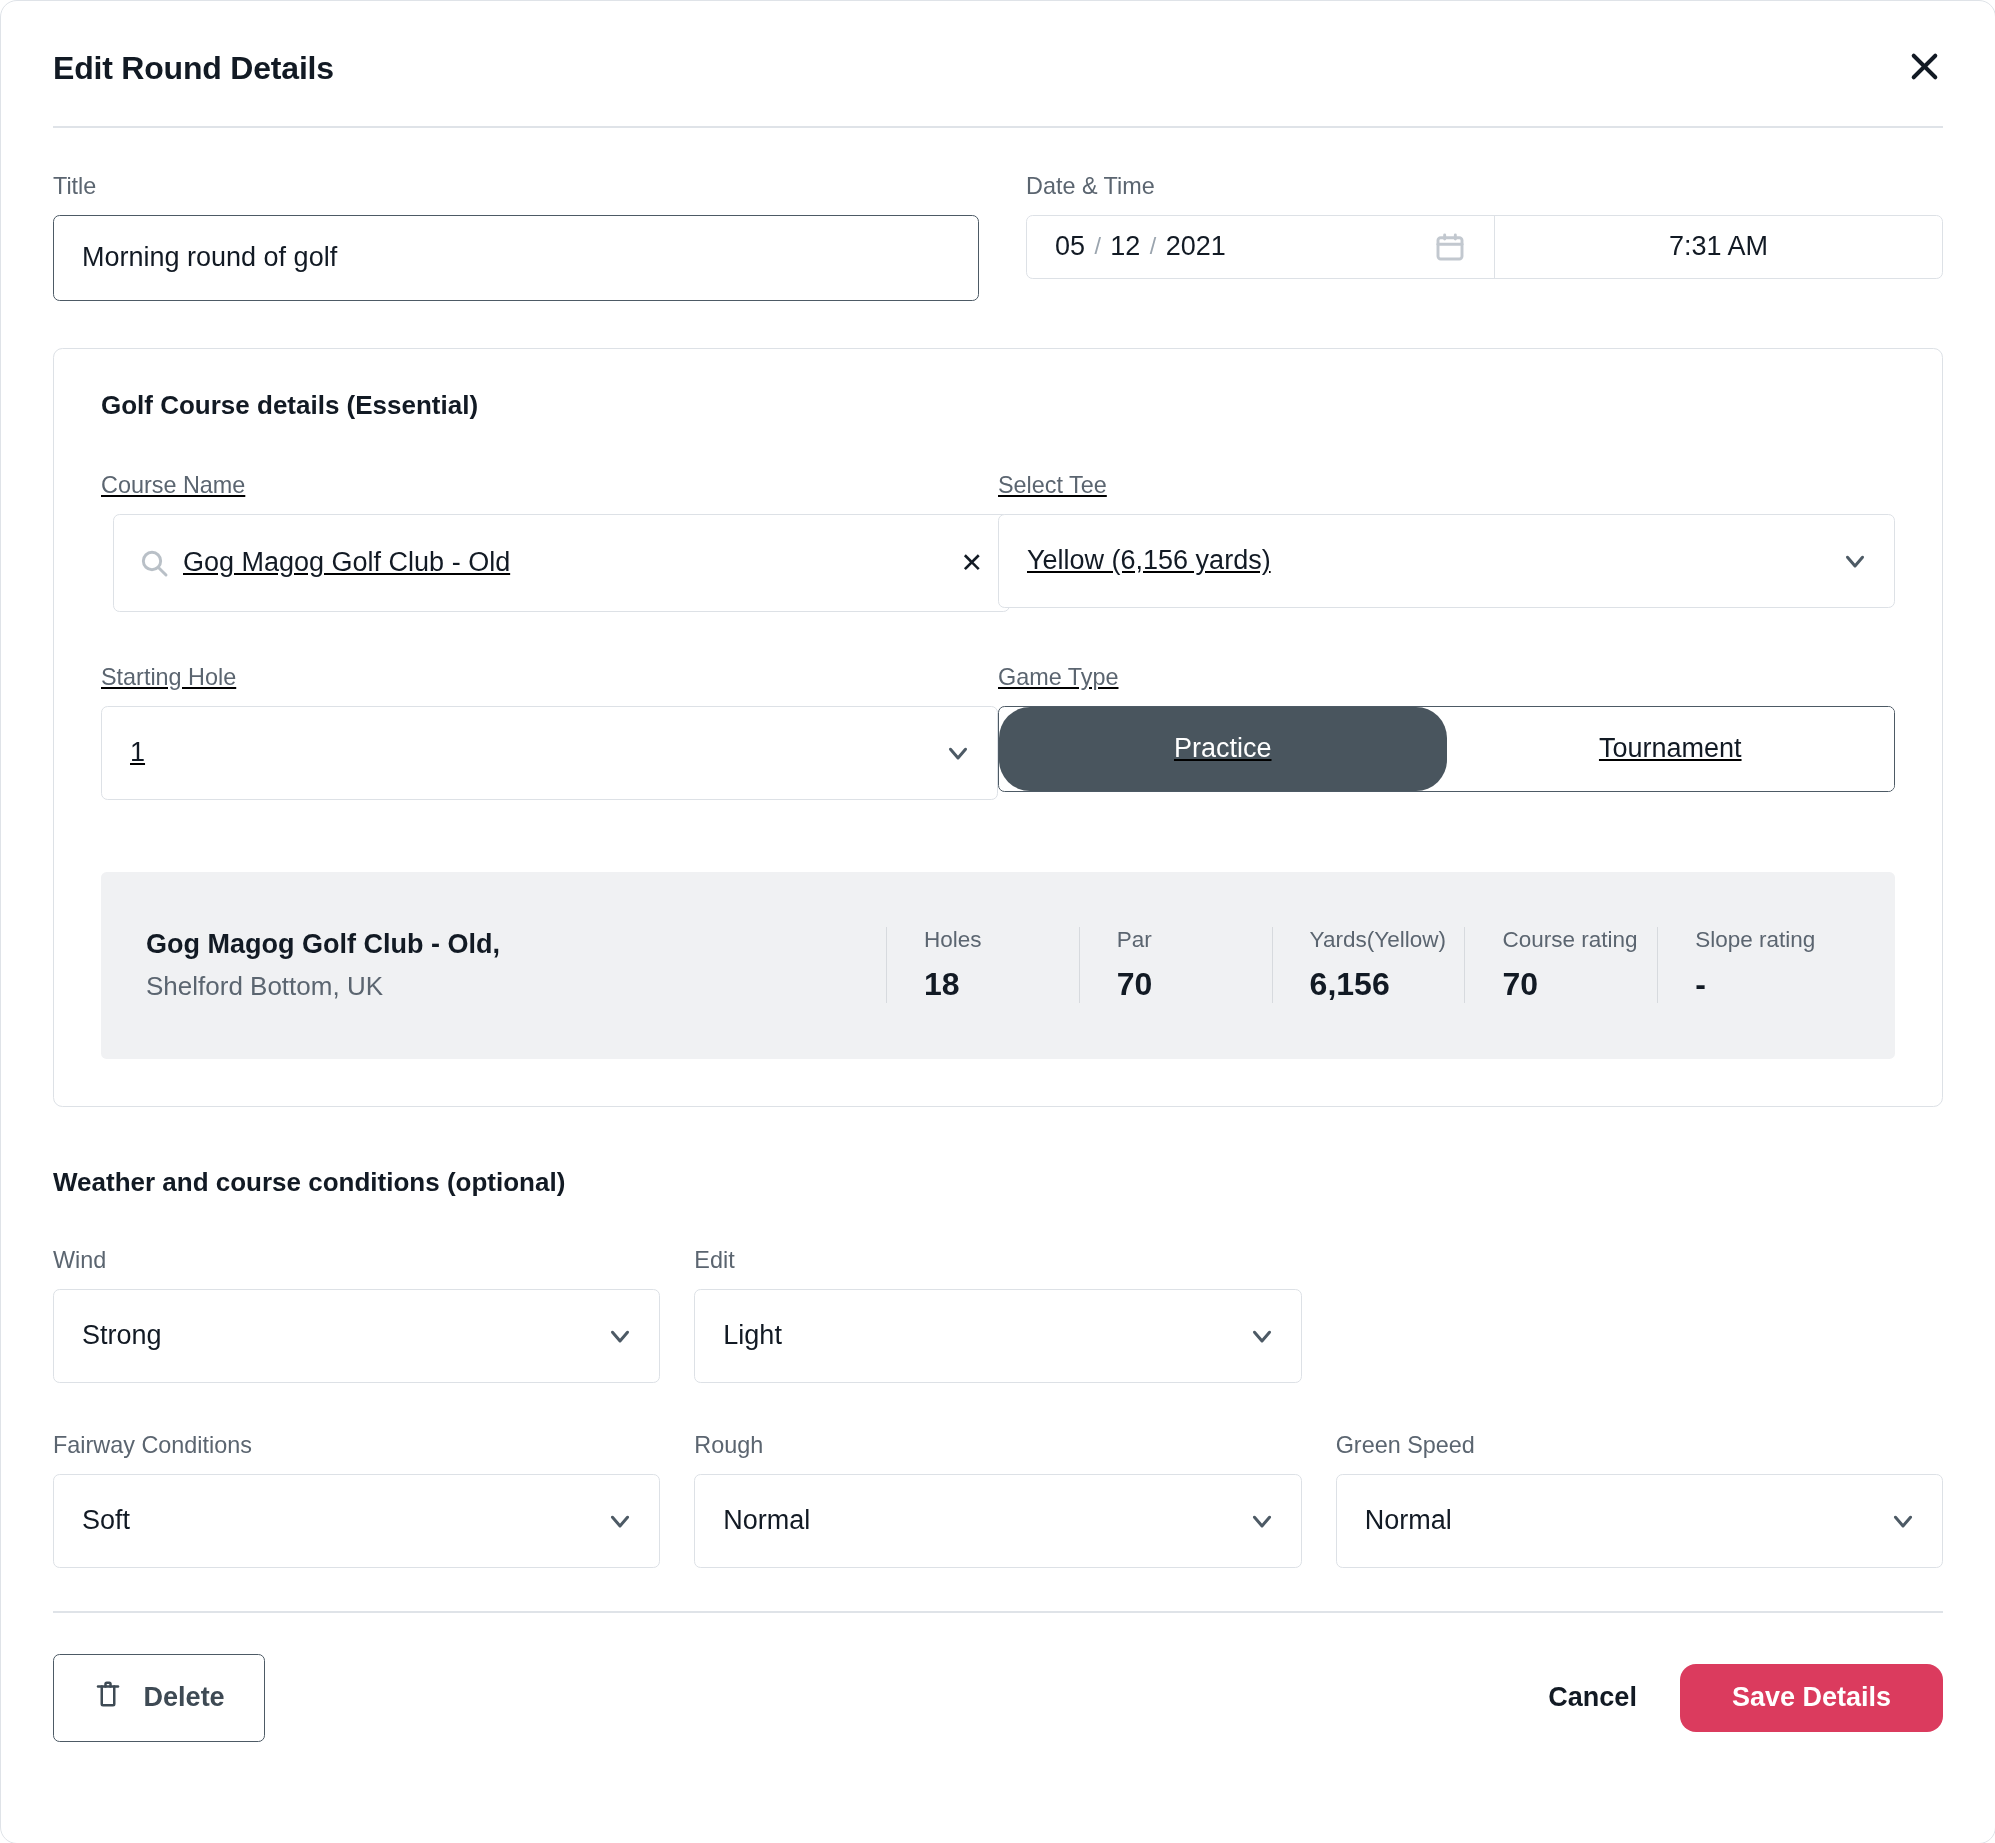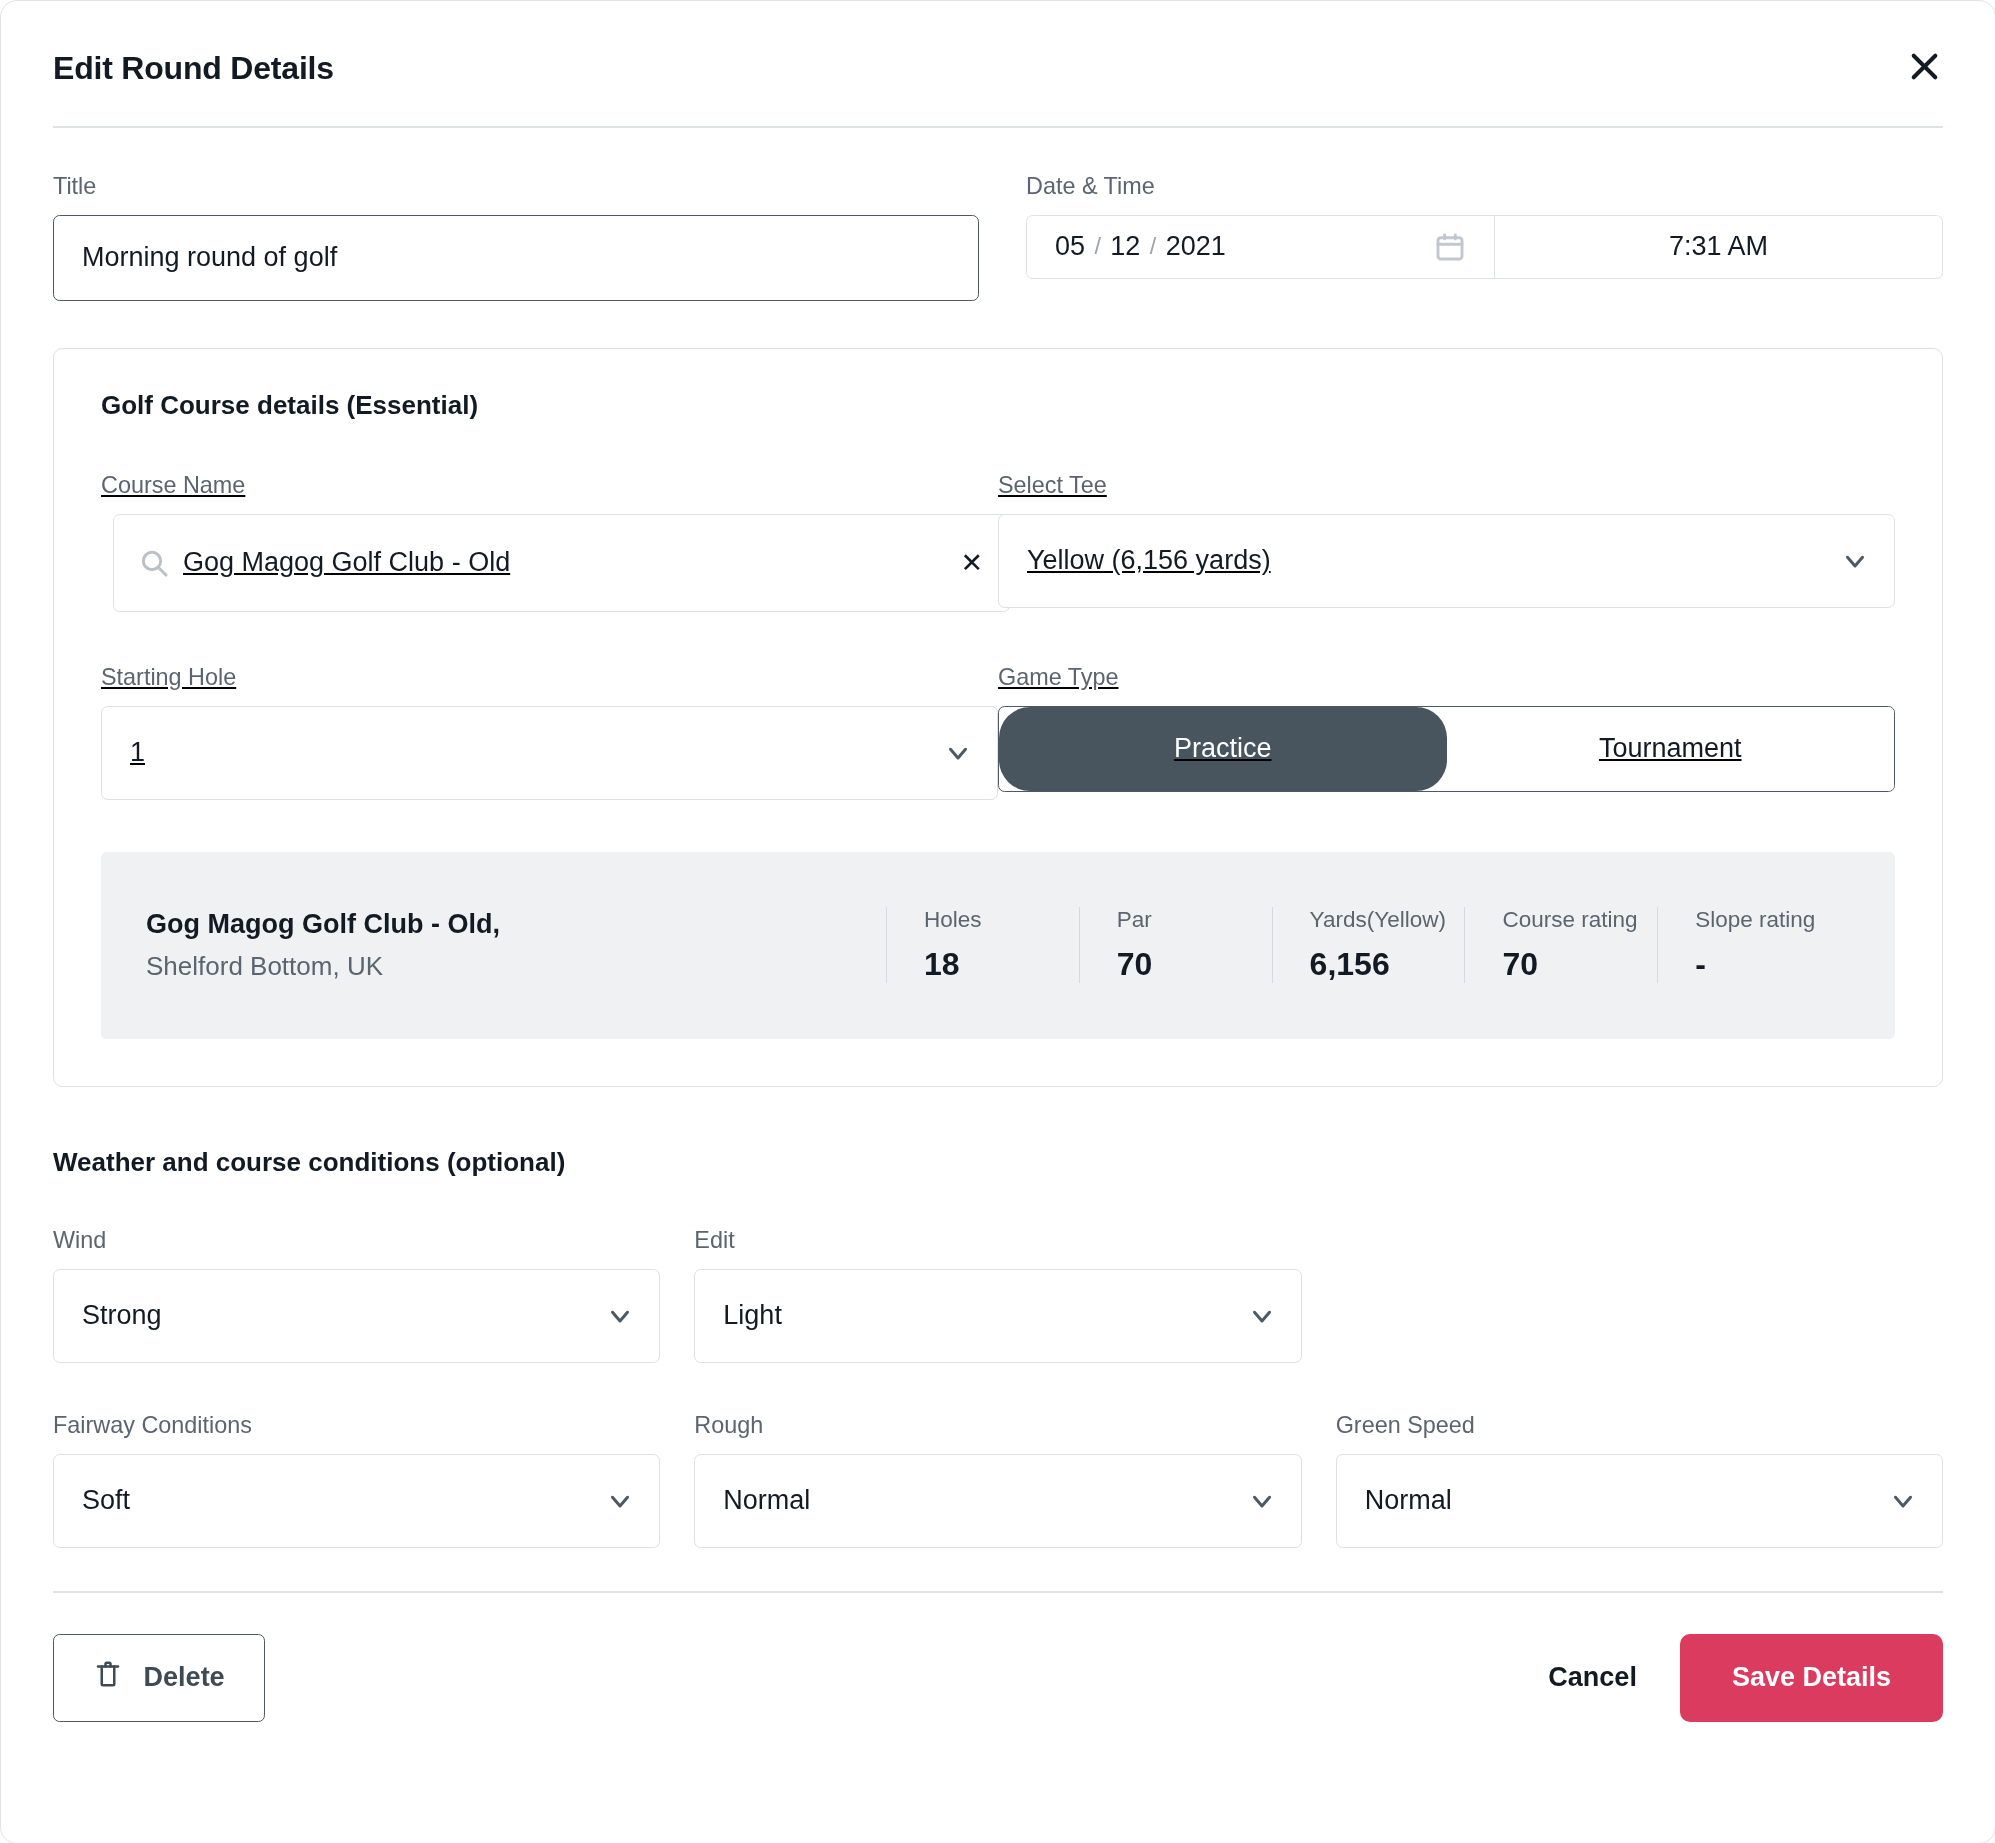--- a/index.html
+++ b/index.html
@@ -233,21 +233,21 @@
     color: #121a24;
   }
   .toggle-btn.active {
     background: #49555e;
     color: #ffffff;
     border-radius: 31px;
   }
 
   
   .summary {
-    margin-top: 52px;
+    margin-top: 72px;
     background: #f0f1f3;
     border-radius: 5.6px;
     display: flex;
     align-items: center;
     padding: 41px 45px;
     min-height: 187px;
   }
   .summary-name {
     flex: 0 0 740px;
   }
@@ -327,28 +327,28 @@
     font-size: 27px;
     font-weight: bold;
     color: #121a24;
     background: none;
     border: none;
     cursor: pointer;
     padding: 0 43px;
     font-family: "Liberation Sans", sans-serif;
   }
   .save-btn {
-    height: 88px;
+    height: 68px;
     padding: 0 52px;
     background: #db3b5e;
     color: #ffffff;
     font-size: 27px;
     font-weight: bold;
     border: none;
-    border-radius: 10px;
+    border-radius: 16px;
     cursor: pointer;
     font-family: "Liberation Sans", sans-serif;
   }
 </style>
 </head>
 <body>
 
 <div class="modal">
 
   <div class="modal-header">

